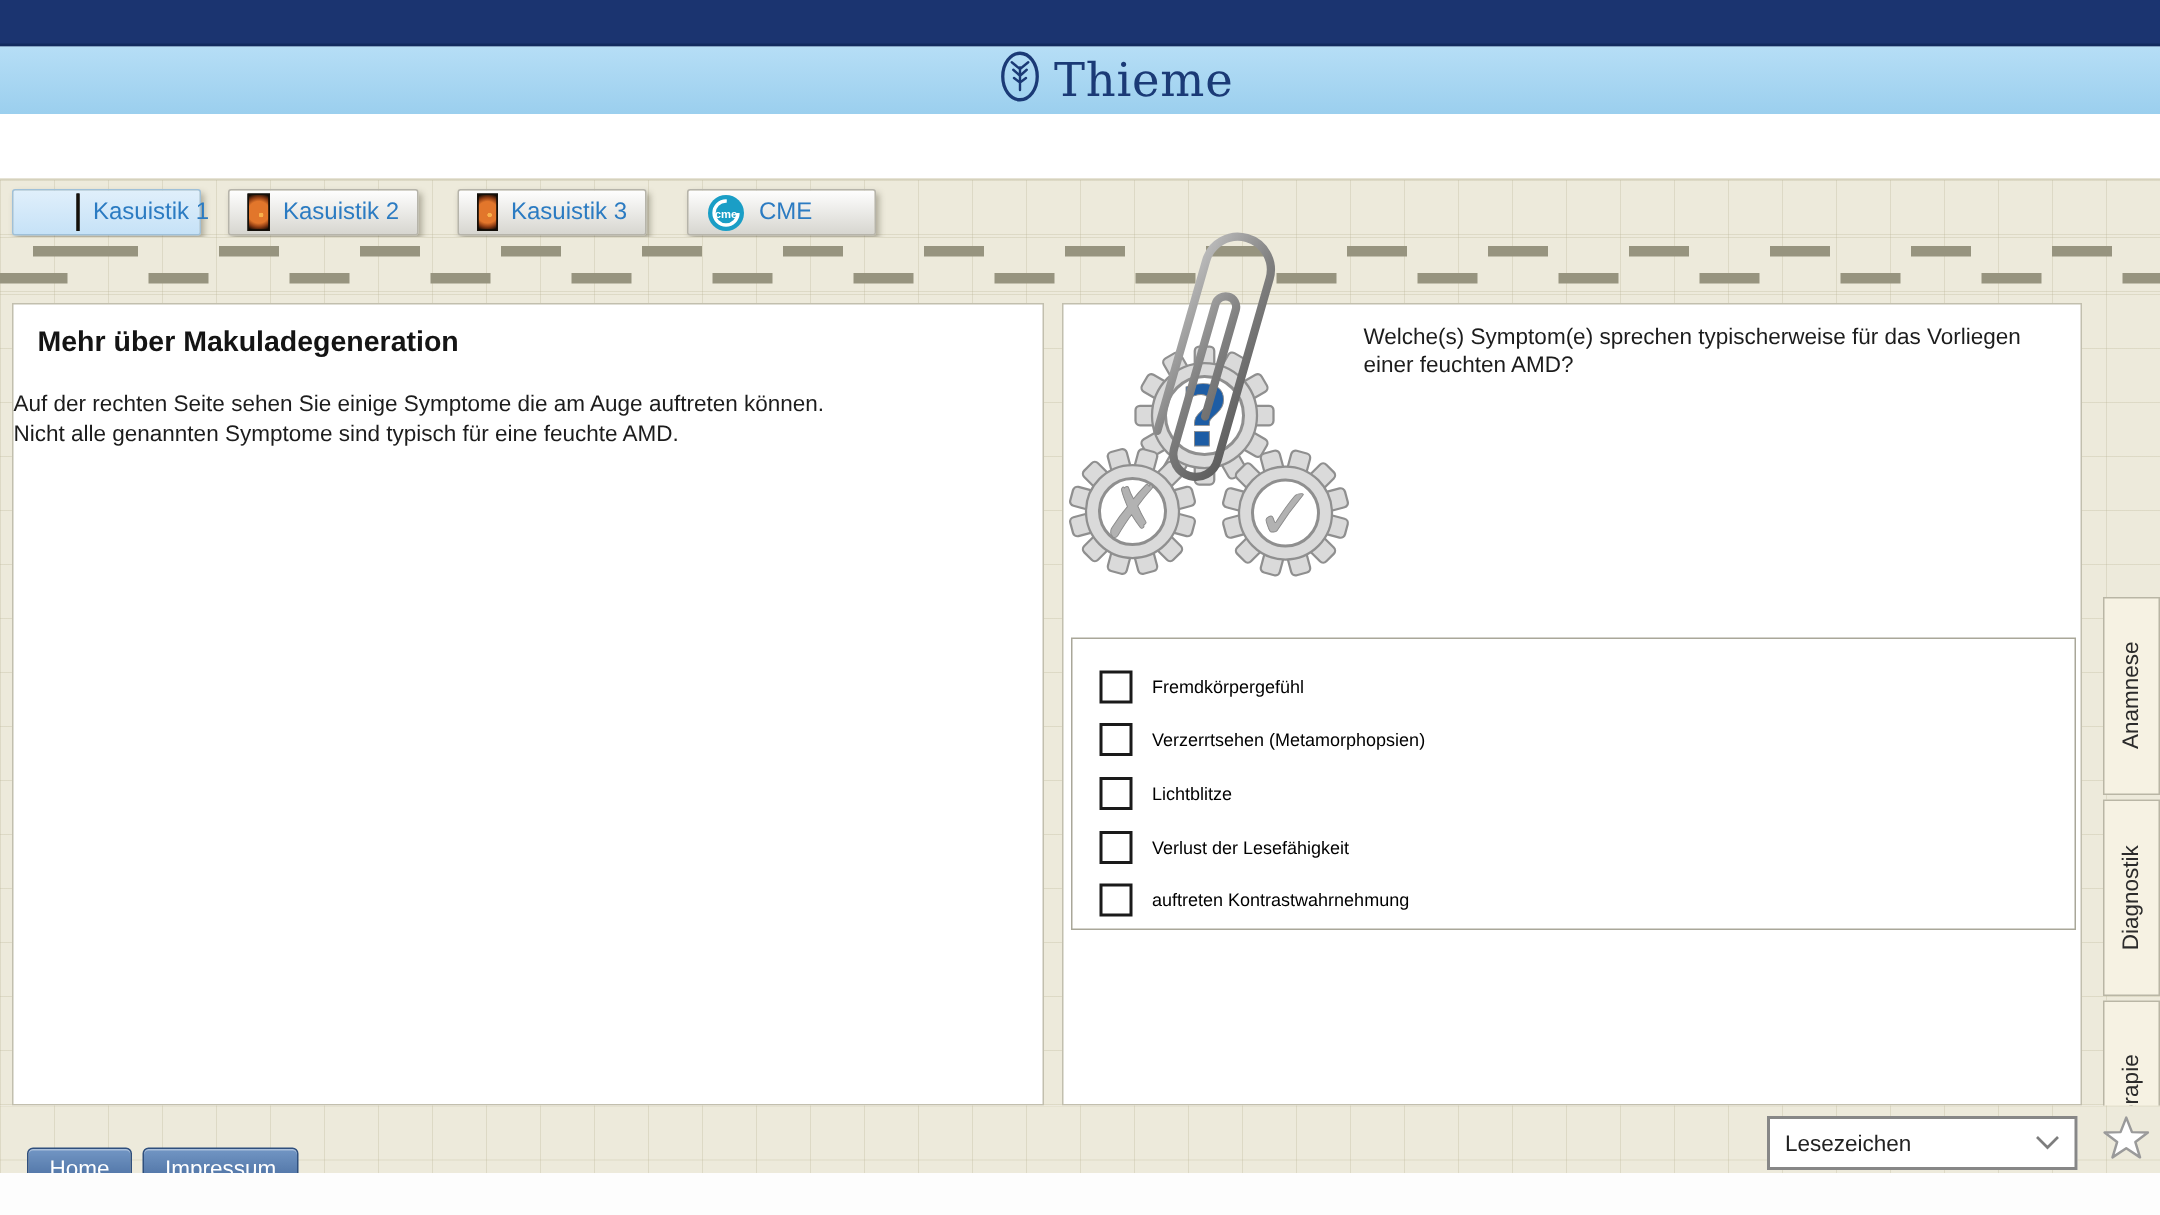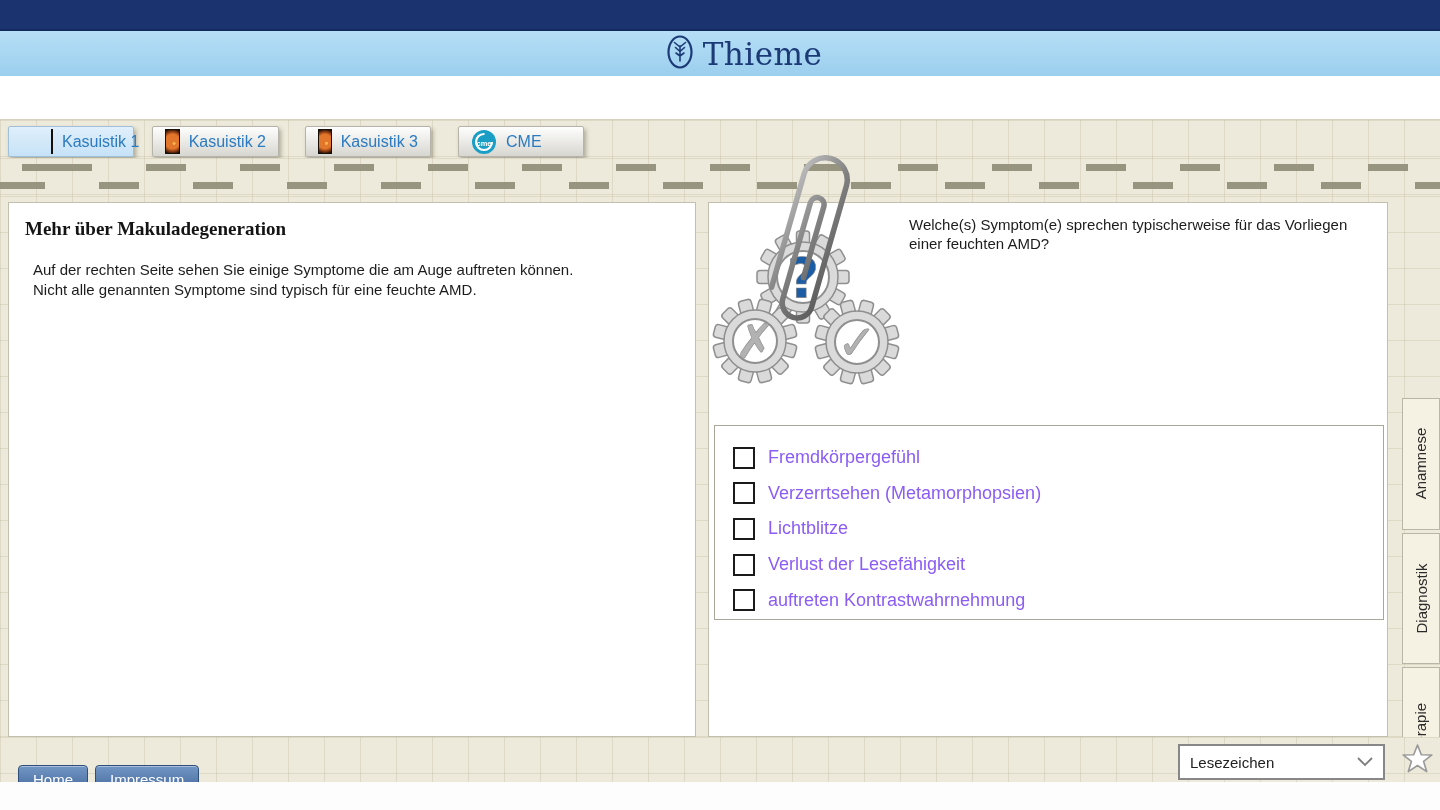--- a/index.html
+++ b/index.html
@@ -37,30 +37,30 @@
             background:repeating-linear-gradient(90deg,#97947f 0 40px,rgba(0,0,0,0) 40px 94px);}
   .dash-row.r1{top:6px;background-position-x:52px;}
   .dash-row.r2{top:24px;background-position-x:5px;}
 
   
   .content{position:absolute;top:196px;left:0;right:0;height:541px;}
   .panel{position:absolute;top:6px;bottom:0;background:#fff;border:1px solid #c2bfae;box-sizing:border-box;}
   .left-panel{left:8px;width:688px;}
   .right-panel{left:708px;width:680px;padding-left:22px;}
 
-  .lp-title{margin:15px 0 0 16px;font-size:19px;font-weight:bold;color:#141414;font-family:Liberation Serif, serif;}
-  .lp-lines{margin:20px 24px 0;font-size:15px;color:#1c1c1c;line-height:20px;}
+  .lp-title{margin:15px 0 0 16px;font-size:19px;font-weight:bold;color:#141414;}
+  .lp-lines{margin:20px 0 0;font-size:15px;color:#1c1c1c;line-height:20px;}
 
   .question{position:absolute;left:200px;top:12px;width:474px;font-size:15px;color:#1c1c1c;line-height:19px;}
 
   .options-box{position:absolute;left:5px;right:3px;top:222px;height:195px;border:1px solid #a9a799;
                box-sizing:border-box;padding:14px 0 0 18px;}
   .opt-row{display:flex;align-items:center;height:35.6px;cursor:pointer;}
   .cb{width:18px;height:18px;border:2px solid #1a1a1a;background:#fff;margin-right:13px;flex:none;}
-  .opt-label{font-size:18px;color:#8b5cf6;white-space:nowrap;}
+  .opt-label{font-size:12px;color:#000000;white-space:nowrap;}
 
   .graphic-svg{position:absolute;left:700px;top:144px;width:212px;height:258px;z-index:6;pointer-events:none;}
 
   
   .side-tabs{position:absolute;left:1402px;top:202px;width:38px;height:535px;display:flex;flex-direction:column;gap:3px;}
   .side-tab{flex:1;background:#f6f2e3;border:1px solid #b9b6a5;display:flex;align-items:center;justify-content:center;cursor:pointer;box-sizing:border-box;}
   .side-tab.active{background:#c3d9e6;border-color:#a9bfcc;}
   .side-tab span{transform:rotate(-90deg);white-space:nowrap;font-size:15px;color:#2b2b2b;}
 
   

